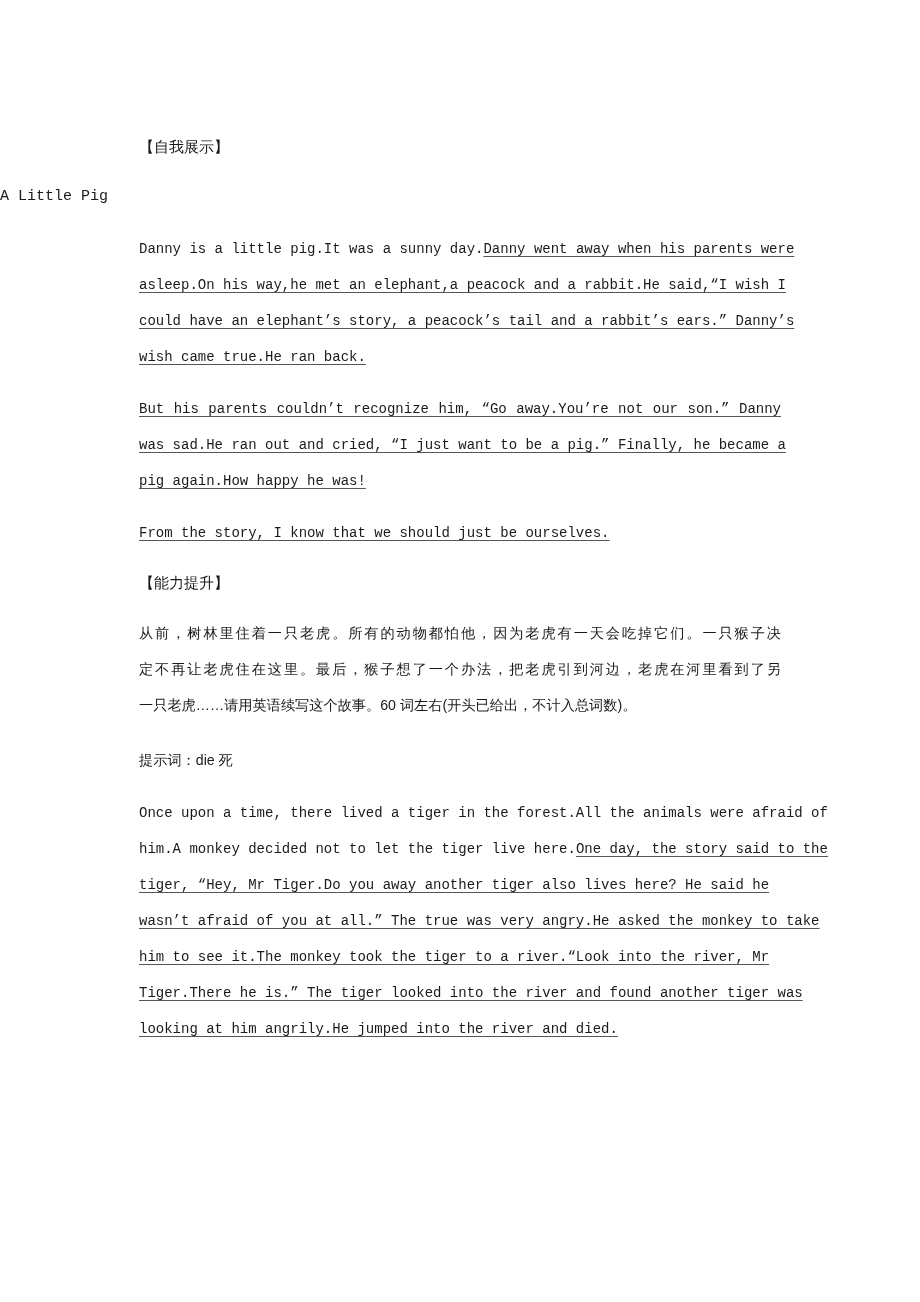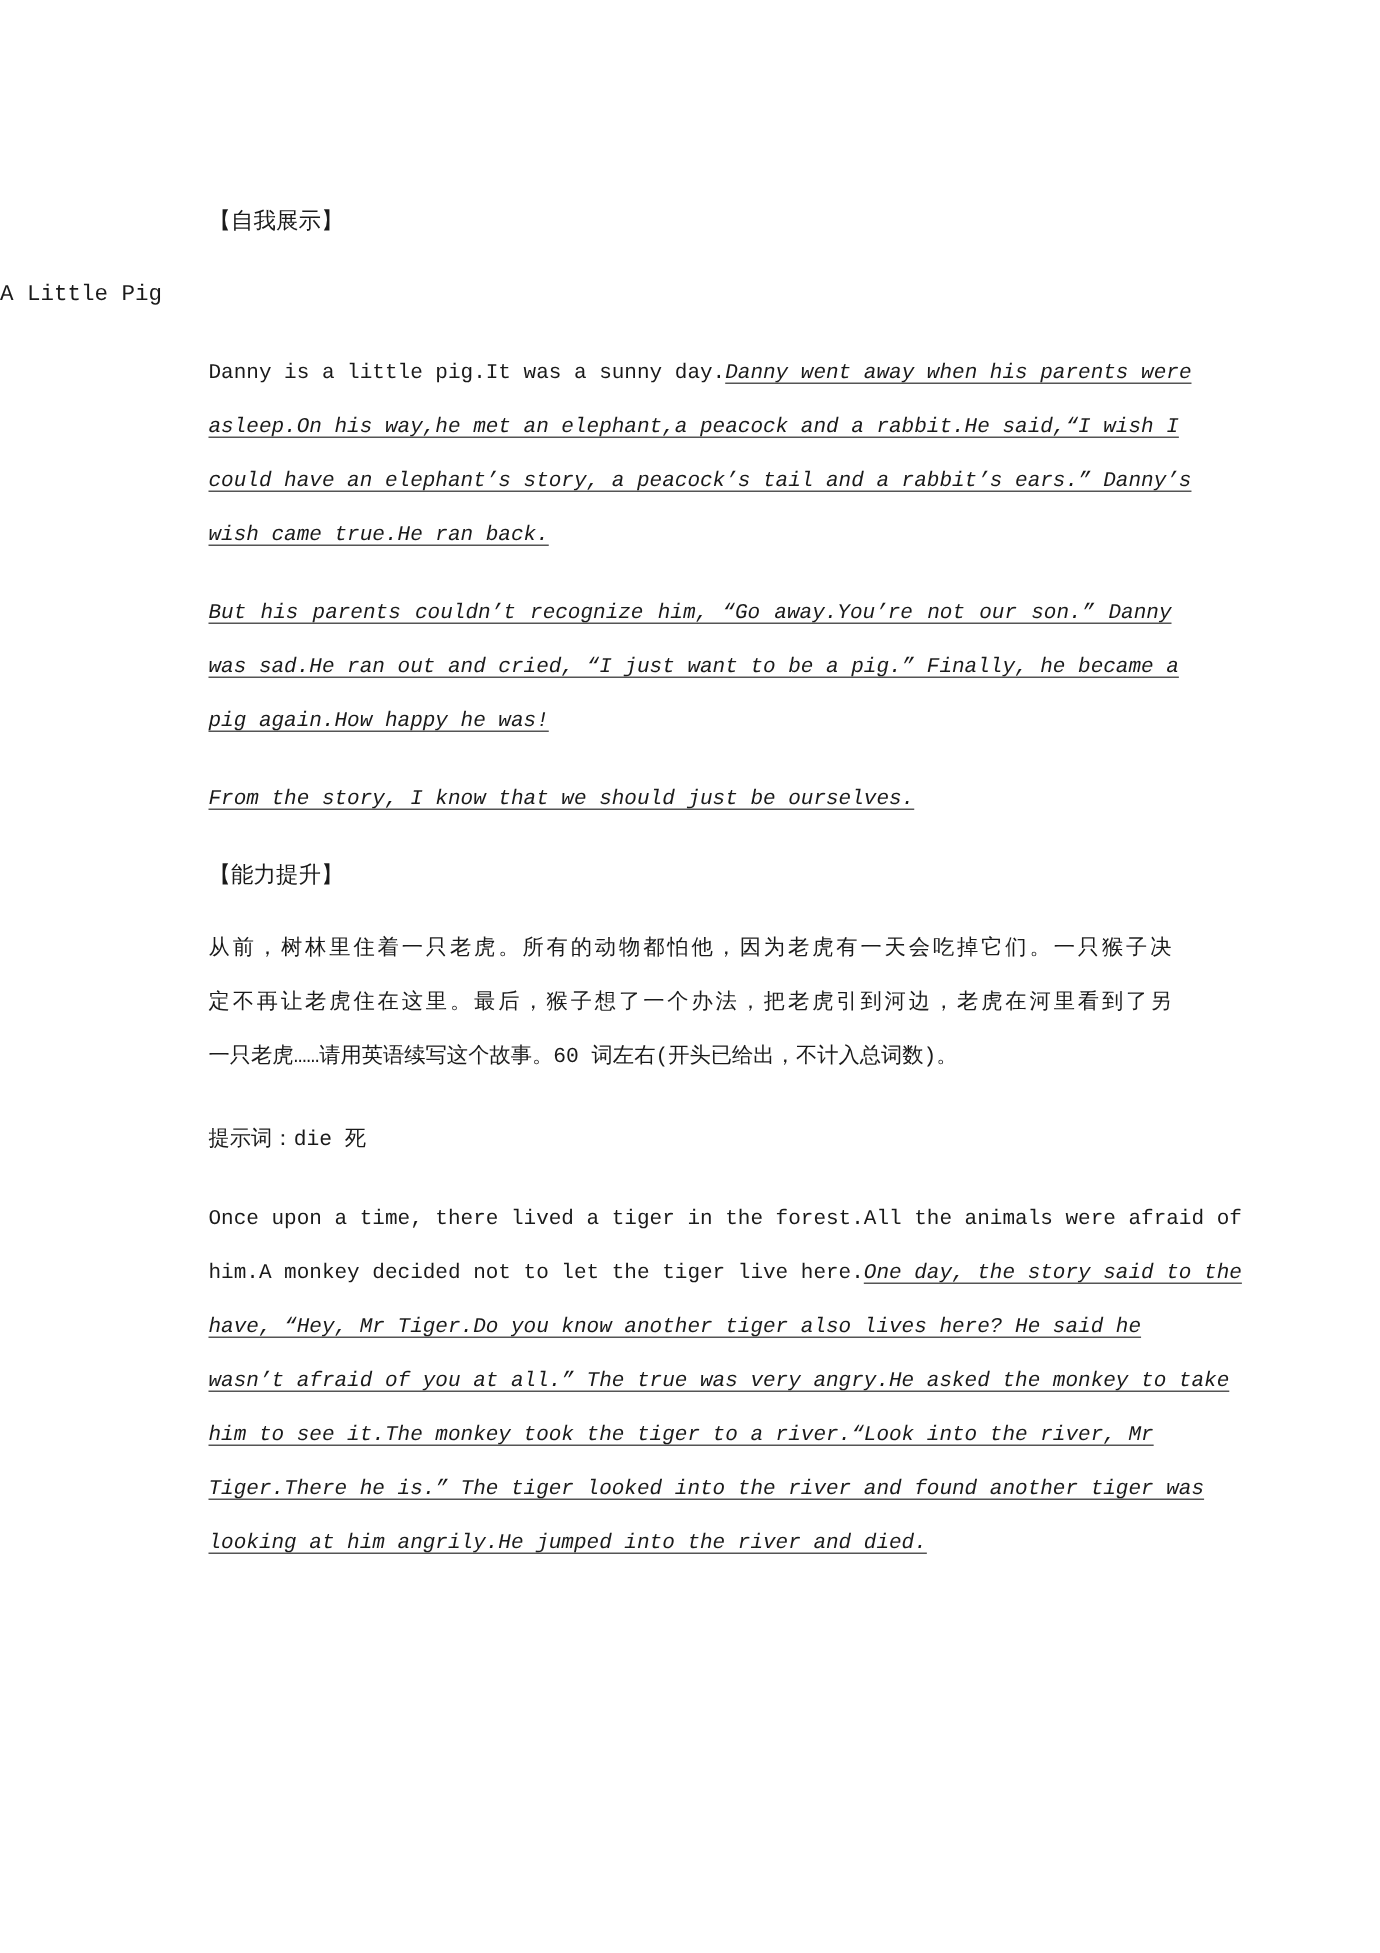--- a/index.html
+++ b/index.html
@@ -8,23 +8,23 @@
   .page { position:absolute; left:0; top:16px; width:920px; height:1302px; }
   .heading { position:absolute; left:139px; font-size:15px; line-height:20px; white-space:nowrap; }
   .title { position:absolute; left:0; width:920px; text-align:left; top:172px;
            font-family:"Liberation Mono","DejaVu Sans Mono",monospace; font-size:15px; }
   .line { position:absolute; left:139px; width:642px; height:22px; line-height:22px;
           font-family:"Liberation Mono","DejaVu Sans Mono",monospace; font-size:14px;
           white-space:nowrap; text-align:justify; text-align-last:justify; }
   .line.last { text-align-last:left; }
   .cn { position:absolute; left:139px; width:642px; height:22px; line-height:22px;
         font-size:14.2px; white-space:nowrap; text-align:justify; text-align-last:justify;
-        font-family:Liberation Mono, monospace; }
+        font-family:Liberation Sans, sans-serif; }
   .cn.last { text-align-last:left; }
-  .u { text-decoration:underline; text-decoration-color:#555; text-underline-offset:3px;font-style:italic; }
+  .u { text-decoration:underline; text-decoration-color:#555; text-underline-offset:3px; }
 </style>
 </head>
 <body>
 
 <div class="page">
   <div class="heading" style="top:121px">【自我展示】</div>
   <div class="title">A Little Pig</div>
 
   <div class="line" style="top:222px"><span>Danny is a little pig.It was a sunny day.</span><span class="u">Danny went away when his parents were</span></div>
   <div class="line" style="top:258px"><span class="u">asleep.On his way,he met an elephant,a peacock and a rabbit.He said,“I wish I</span></div>
@@ -39,18 +39,18 @@
   <div class="heading" style="top:557px">【能力提升】</div>
 
   <div class="cn" style="top:606px">从前，树林里住着一只老虎。所有的动物都怕他，因为老虎有一天会吃掉它们。一只猴子决</div>
   <div class="cn" style="top:642px">定不再让老虎住在这里。最后，猴子想了一个办法，把老虎引到河边，老虎在河里看到了另</div>
   <div class="cn last" style="top:678px">一只老虎……请用英语续写这个故事。60 词左右(开头已给出，不计入总词数)。</div>
 
   <div class="cn last" style="top:733px">提示词：die 死</div>
 
   <div class="line" style="top:786px"><span>Once upon a time, there lived a tiger in the forest.All the animals were afraid of</span></div>
   <div class="line" style="top:822px"><span>him.A monkey decided not to let the tiger live here.</span><span class="u">One day, the story said to the</span></div>
-  <div class="line last" style="top:858px"><span class="u">have, “Hey, Mr Tiger.Do you know another tiger also lives here? He said he </span></div>
+  <div class="line last" style="top:858px"><span class="u">tiger, “Hey, Mr Tiger.Do you away another tiger also lives here? He said he </span></div>
   <div class="line" style="top:894px"><span class="u">wasn’t afraid of you at all.” The true was very angry.He asked the monkey to take</span></div>
   <div class="line last" style="top:930px"><span class="u">him to see it.The monkey took the tiger to a river.“Look into the river, Mr </span></div>
   <div class="line" style="top:966px"><span class="u">Tiger.There he is.” The tiger looked into the river and found another tiger was</span></div>
   <div class="line last" style="top:1002px"><span class="u">looking at him angrily.He jumped into the river and died.</span></div>
 </div>
 
 </body></html>

